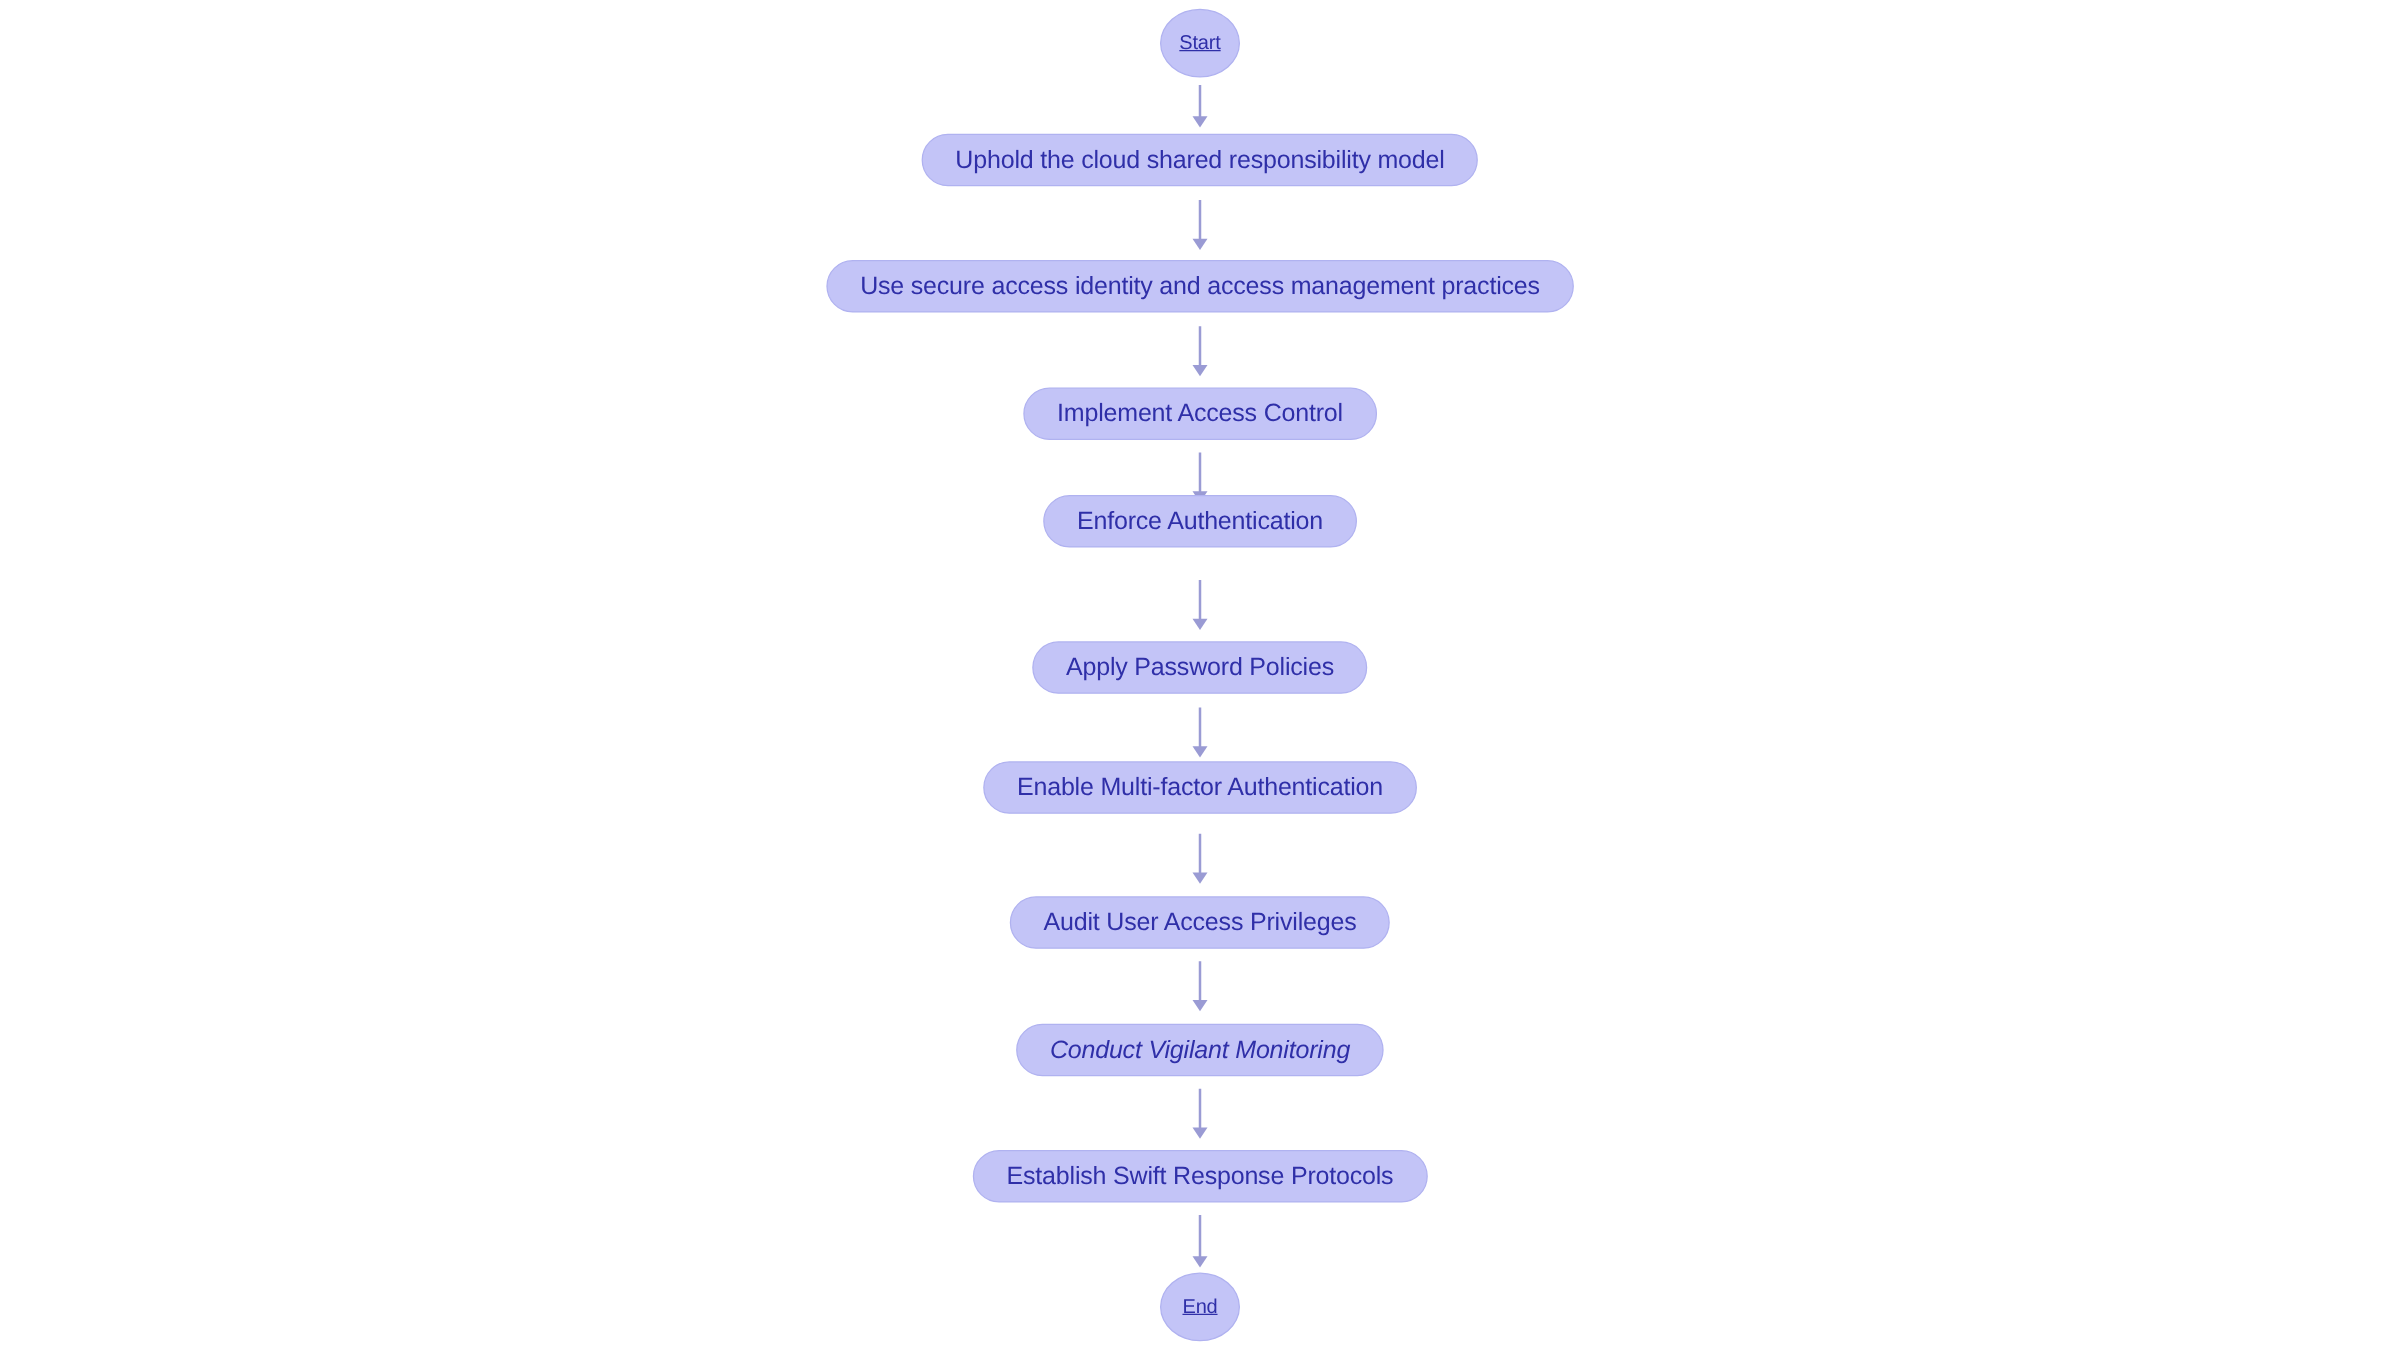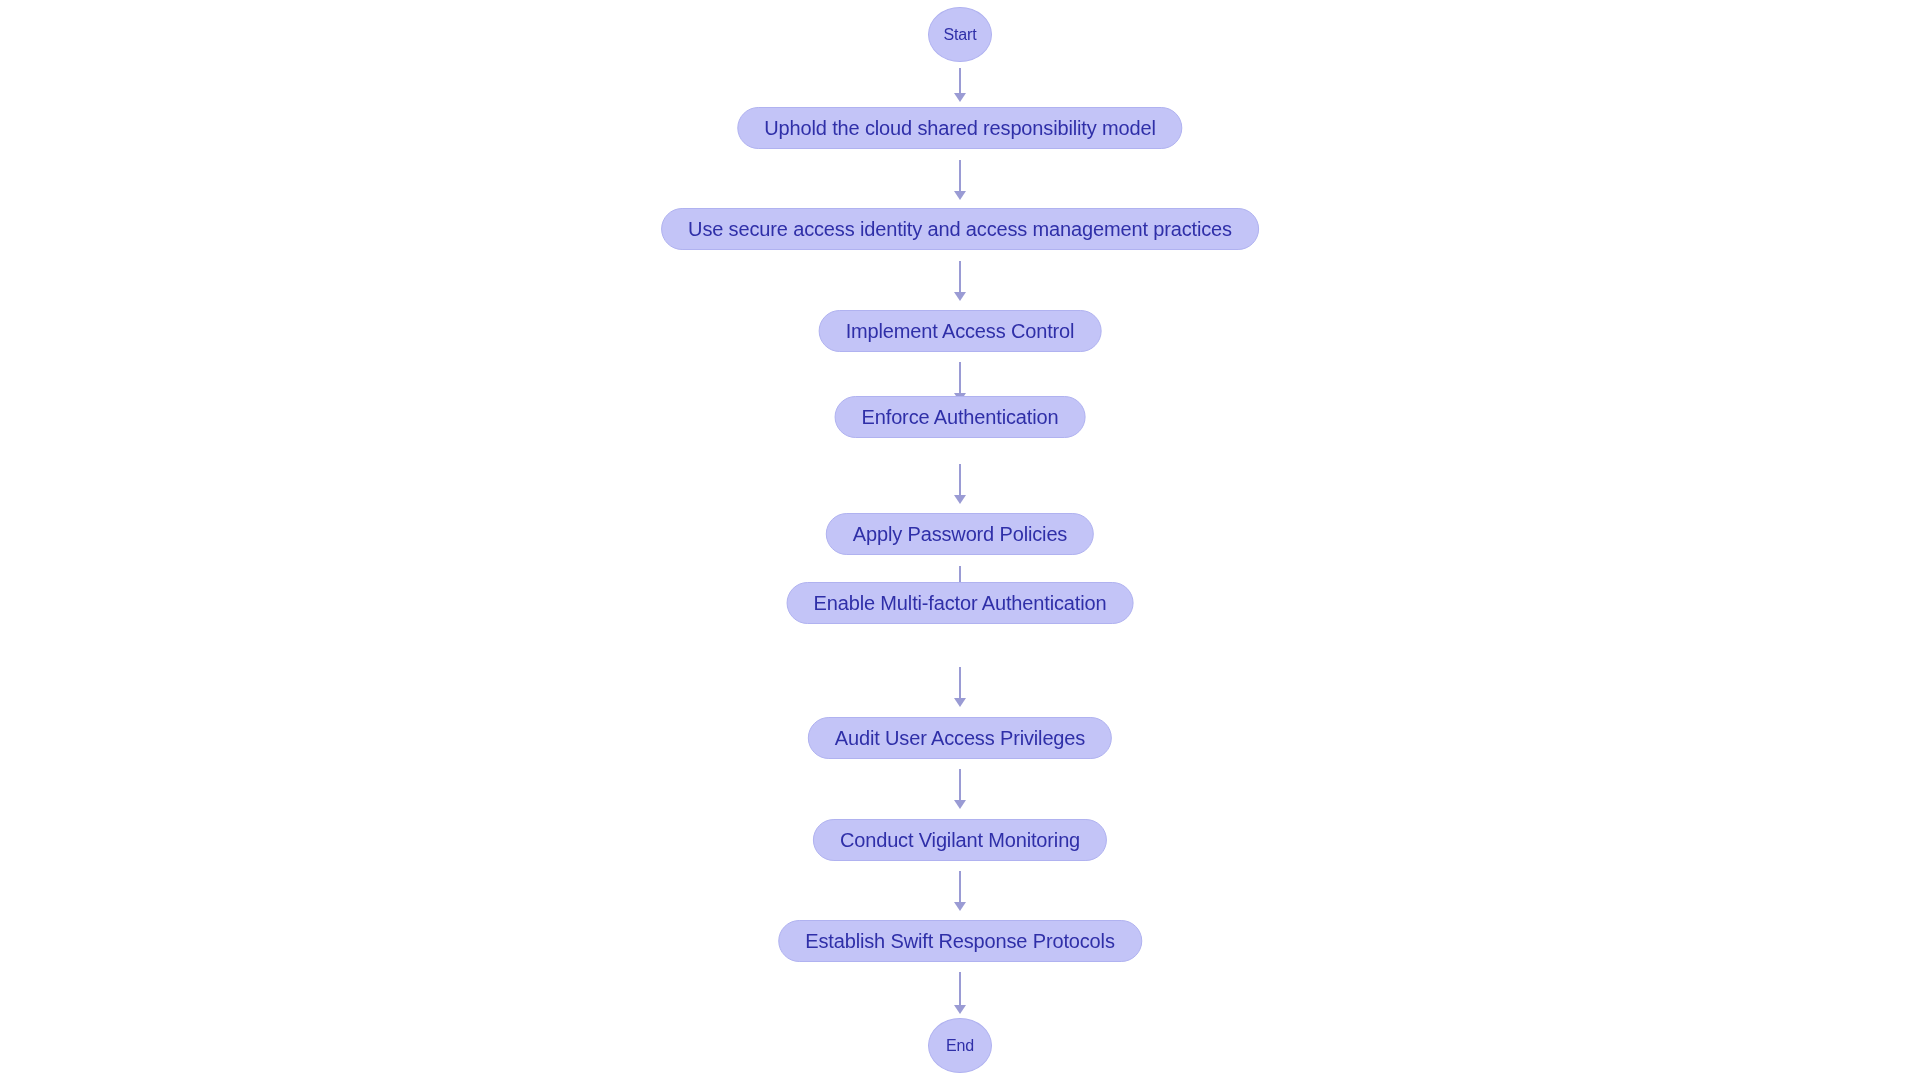--- a/index.html
+++ b/index.html
@@ -43,20 +43,21 @@
     white-space: nowrap;
     letter-spacing: -0.15px;
   }
 
   
   .flow-step.terminal {
     border-radius: 50%;
     width: 64px;
     height: 55px;
     font-size: 16px;
+    text-decoration: underline;
   }
 
   
   .flow-step.process {
     border-radius: 28px;
     height: 42px;
     padding: 0 26px;
     font-size: 20px;
   }
 
@@ -139,24 +140,24 @@
     <div class="flow-step process" style="top:107px;">Uphold the cloud shared responsibility model</div>
 
     <div class="flow-step process" style="top:208px;">Use secure access identity and access management practices</div>
 
     <div class="flow-step process" style="top:310px;">Implement Access Control</div>
 
     <div class="flow-step process" style="top:396px;">Enforce Authentication</div>
 
     <div class="flow-step process" style="top:513px;">Apply Password Policies</div>
 
-    <div class="flow-step process" style="top:582px;">Enable Multi-factor Authentication</div>
+    <div class="flow-step process" style="top:609px;">Enable Multi-factor Authentication</div>
 
     <div class="flow-step process" style="top:717px;">Audit User Access Privileges</div>
 
-    <div class="flow-step process" style="top:819px;">Conduct Vigilant Monitoring</div>
+    <div class="flow-step process" style="top:819px;font-style:italic;">Conduct Vigilant Monitoring</div>
 
     <div class="flow-step process" style="top:920px;">Establish Swift Response Protocols</div>
 
     <div class="flow-step terminal" style="top:1018px;">End</div>
 
   </div>
 </div>
 
 </body></html>

